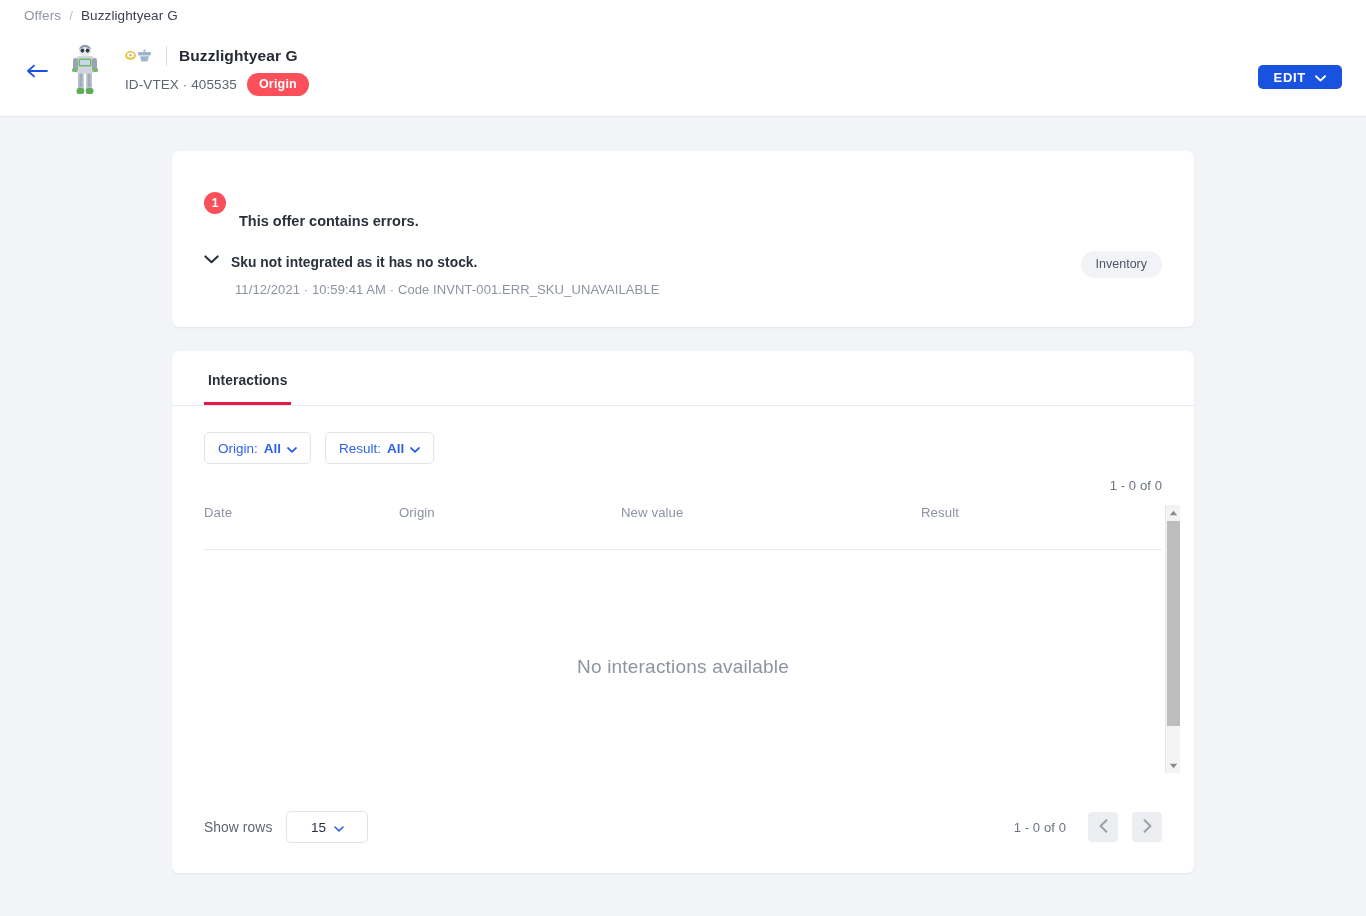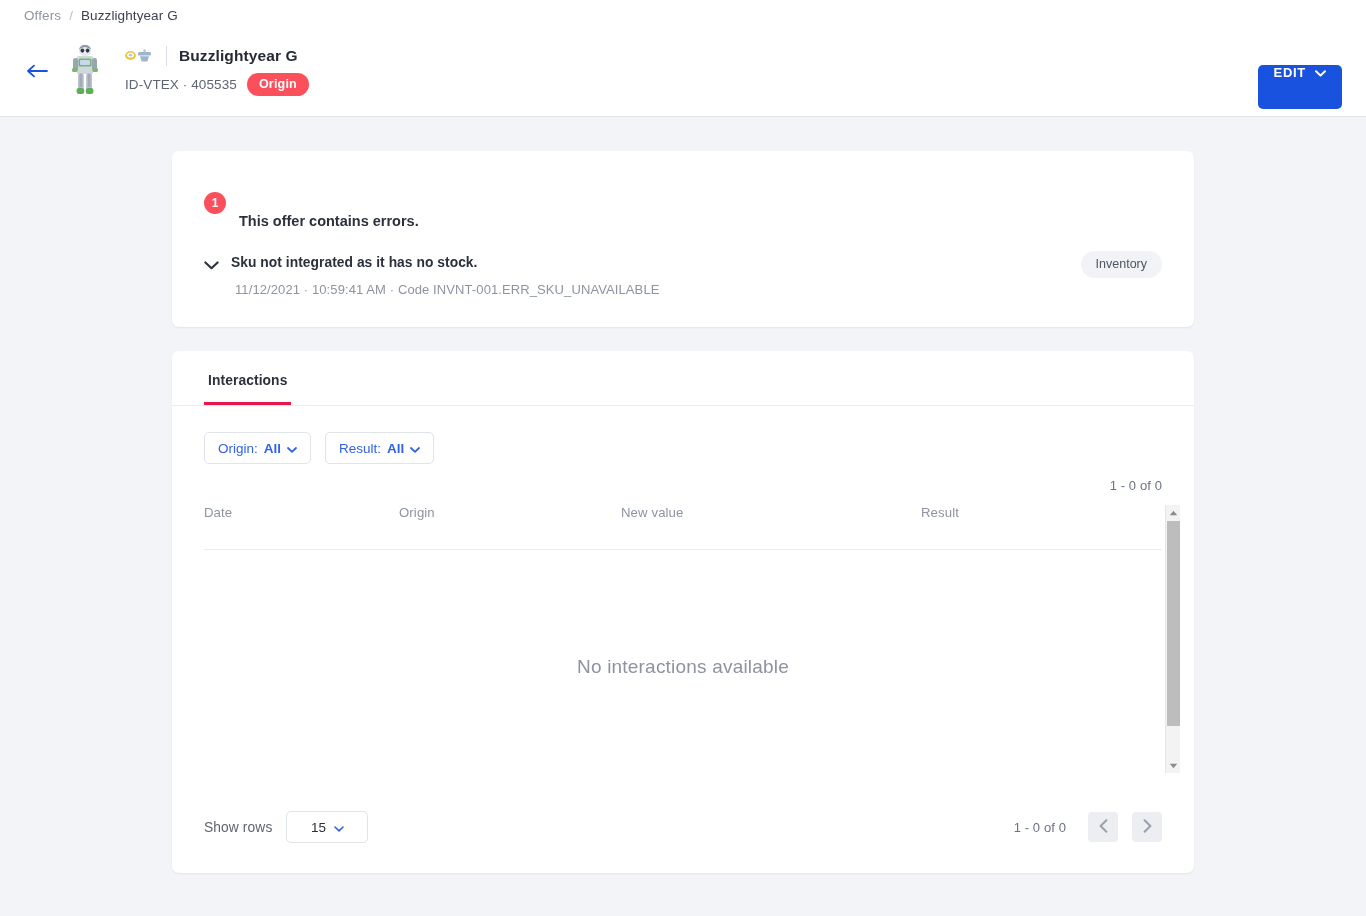--- a/index.html
+++ b/index.html
@@ -117,26 +117,27 @@
   }
 
   .edit-btn {
     position: absolute;
     right: 24px;
     top: 65px;
     background: #1a52e0;
     color: #ffffff;
     border: none;
     border-radius: 5px;
-    height: 44px;
+    height: 24px;
     padding: 0 16px;
     font-size: 13px;
     font-weight: bold;
     letter-spacing: .7px;
     display: flex;
+    align-items: center;
     gap: 9px;
     cursor: pointer;
     font-family: "Liberation Sans", sans-serif;
   }
 
   
   .content {
     padding: 34px 0 0 0;
     display: flex;
     flex-direction: column;
@@ -174,21 +175,21 @@
   .err-head-text {
     font-size: 14.5px;
     font-weight: bold;
     color: #2b313c;
     margin-top: 36px;
   }
 
   .err-item { margin-top: 26px; position: relative; }
   .err-item-head {
     display: flex;
-    align-items: flex-end;
+    align-items: flex-start;
     gap: 12px;
     cursor: pointer;
   }
   .chev-down svg { display: block; }
   .err-title {
     font-size: 13.8px;
     font-weight: bold;
     color: #2b313c;
     letter-spacing: .05px;
   }

